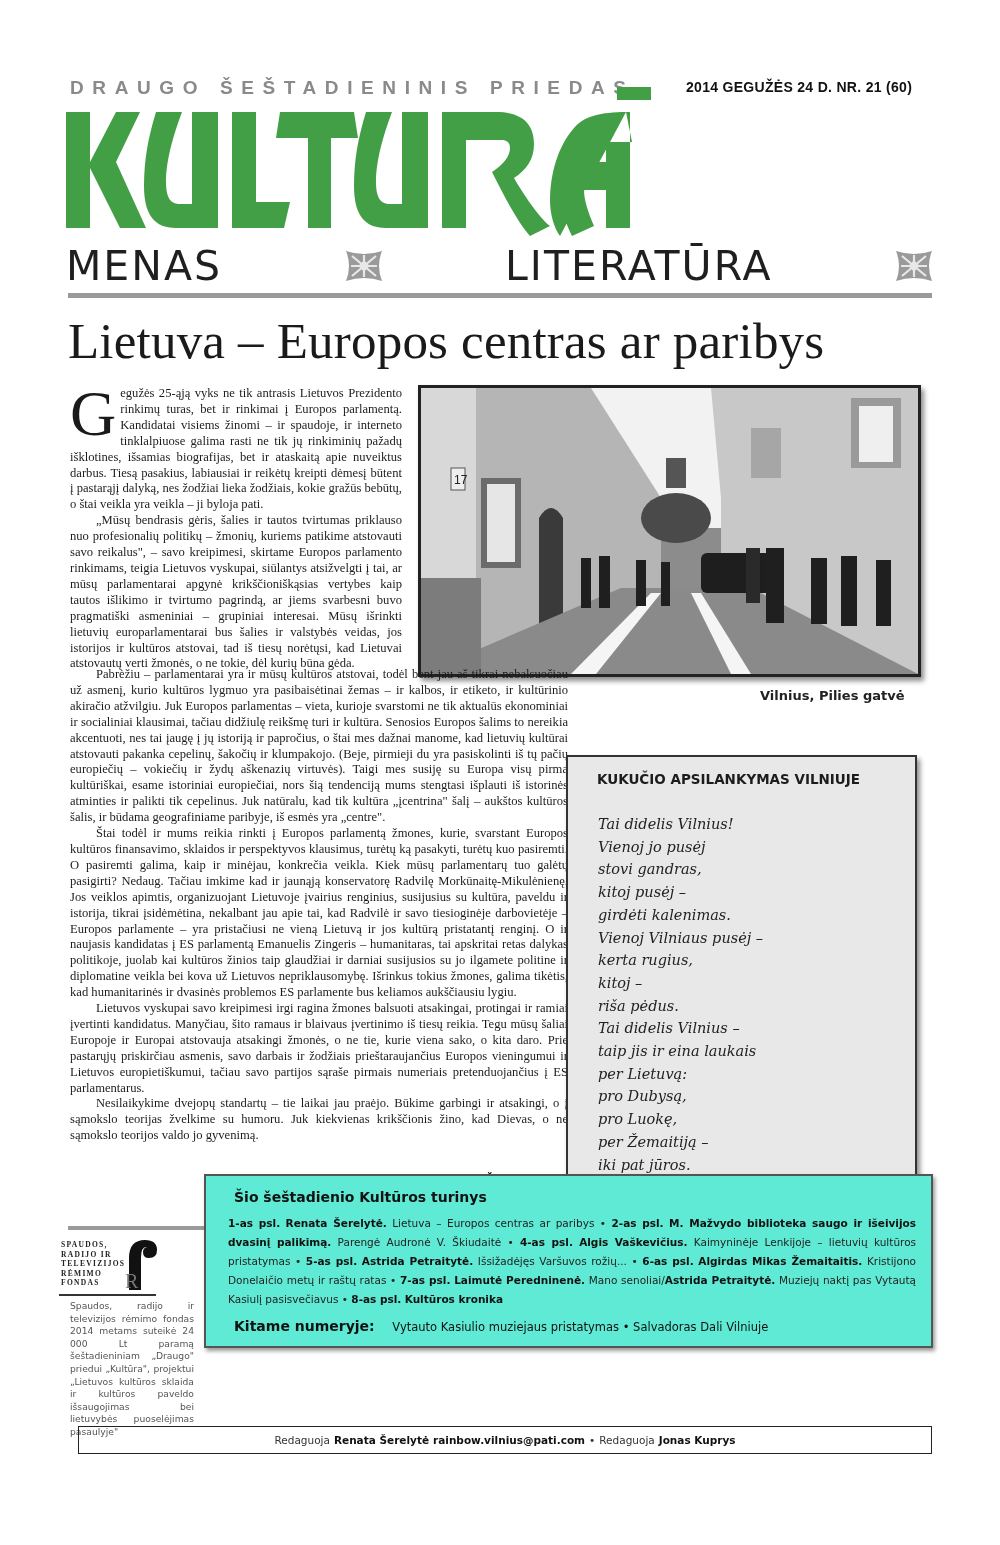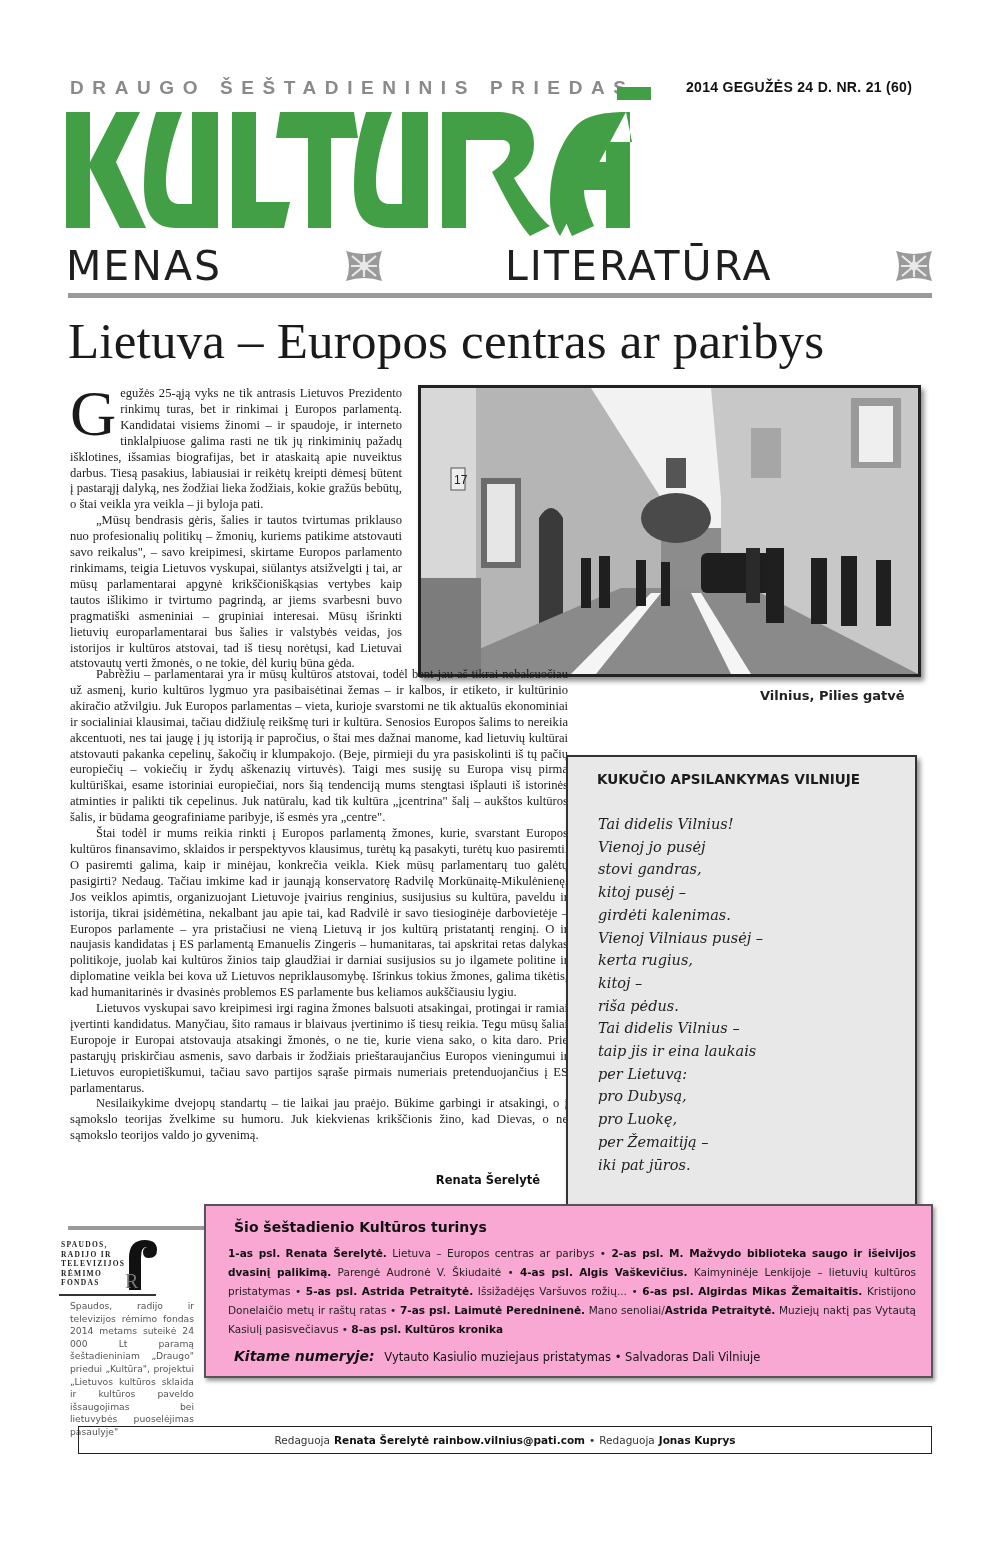--- a/index.html
+++ b/index.html
@@ -39,26 +39,26 @@
   .poem-author { position:absolute; left:0; width:100%; top:447px; text-align:center; font-family:"DejaVu Sans", sans-serif; font-weight:bold; font-size:11.5px; color:#1c1c1c; }
 
   .rule-bottom { left:68px; top:1226px; width:864px; height:4px; background:#9a9a9a; }
 
   .fund-logo { left:59px; top:1238px; width:96px; height:58px; }
   .fund-logo-text { position:absolute; left:2px; top:2px; font-family:"Liberation Serif", serif; font-size:7.5px; line-height:9.6px; letter-spacing:1.3px; font-weight:bold; color:#222; }
   .fund-logo-mark { position:absolute; left:64px; top:0px; width:34px; height:52px; }
   .fund-logo-rule { position:absolute; left:0; top:56px; width:97px; height:2px; background:#333; }
   .fund-text { left:70px; top:1300px; width:124px; font-family:"DejaVu Sans", sans-serif; font-size:9.2px; line-height:12.6px; color:#555; text-align:justify; }
 
-  .contents-box { left:204px; top:1204px; width:725px; height:170px; background:#f9a8d4; border:2px solid #555; box-shadow:2px 3px 4px rgba(0,0,0,0.4); }
+  .contents-box { left:204px; top:1174px; width:725px; height:170px; background:#5eead4; border:2px solid #555; box-shadow:2px 3px 4px rgba(0,0,0,0.4); }
   .contents-title { position:absolute; left:28px; top:13px; font-family:"DejaVu Sans", sans-serif; font-weight:bold; font-size:14px; color:#111; white-space:nowrap; }
   .contents-text { position:absolute; left:22px; top:38px; width:688px; font-family:"DejaVu Sans", sans-serif; font-size:10.5px; line-height:19px; color:#222; text-align:justify; }
   .contents-text b { color:#111; }
   .next { position:absolute; left:28px; top:142px; font-family:"DejaVu Sans", sans-serif; font-size:11.5px; color:#111; white-space:nowrap; }
-  .next .lbl { font-weight:bold; font-size:14px; margin-right:6px;font-style:italic; }
+  .next .lbl { font-weight:bold; font-size:14px; margin-right:14px; }
 
   .footer-box { left:78px; top:1426px; width:852px; height:26px; border:1px solid #222; font-family:"DejaVu Sans", sans-serif; font-size:10.5px; color:#333; display:flex; align-items:center; justify-content:center; gap:4px; white-space:nowrap; }
   .footer-box b { color:#111; }
 </style>
 </head>
 <body>
 
 <div class="abs supertitle">DRAUGO ŠEŠTADIENINIS PRIEDAS</div>
 <div class="abs issue">2014 GEGUŽĖS 24 D. NR. 21 (60)</div>
 <div class="abs macron-bar"></div>

